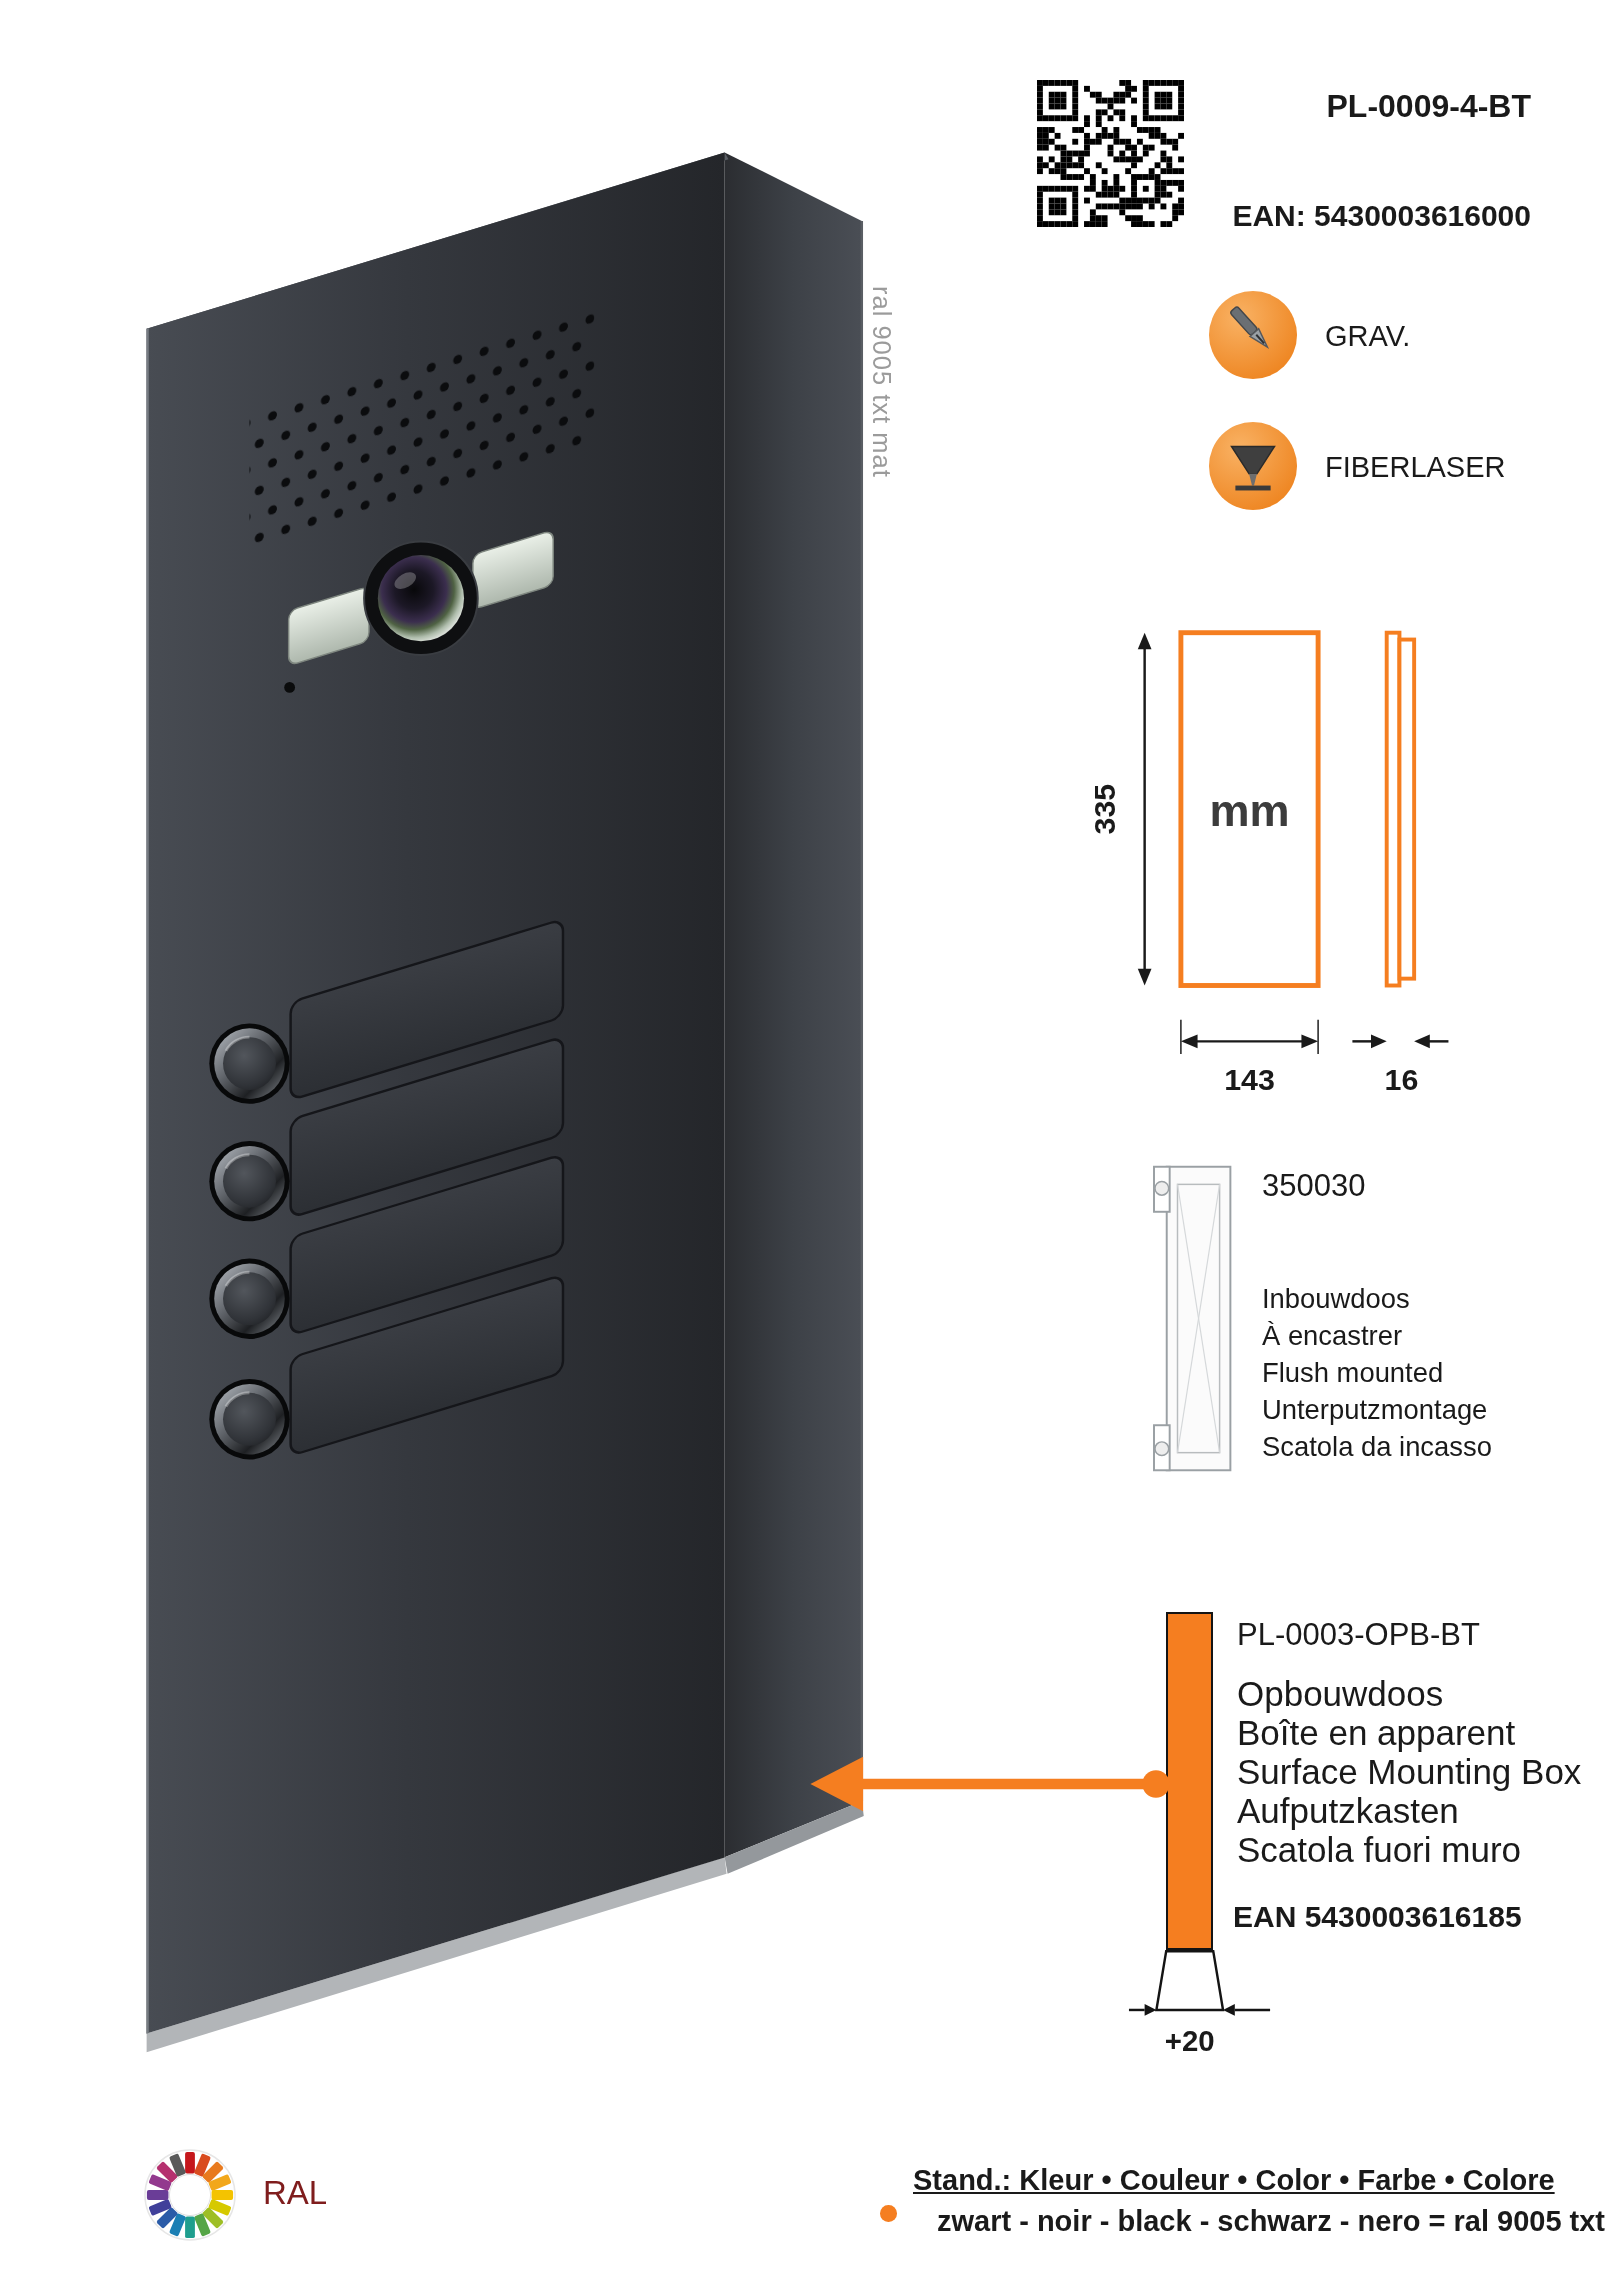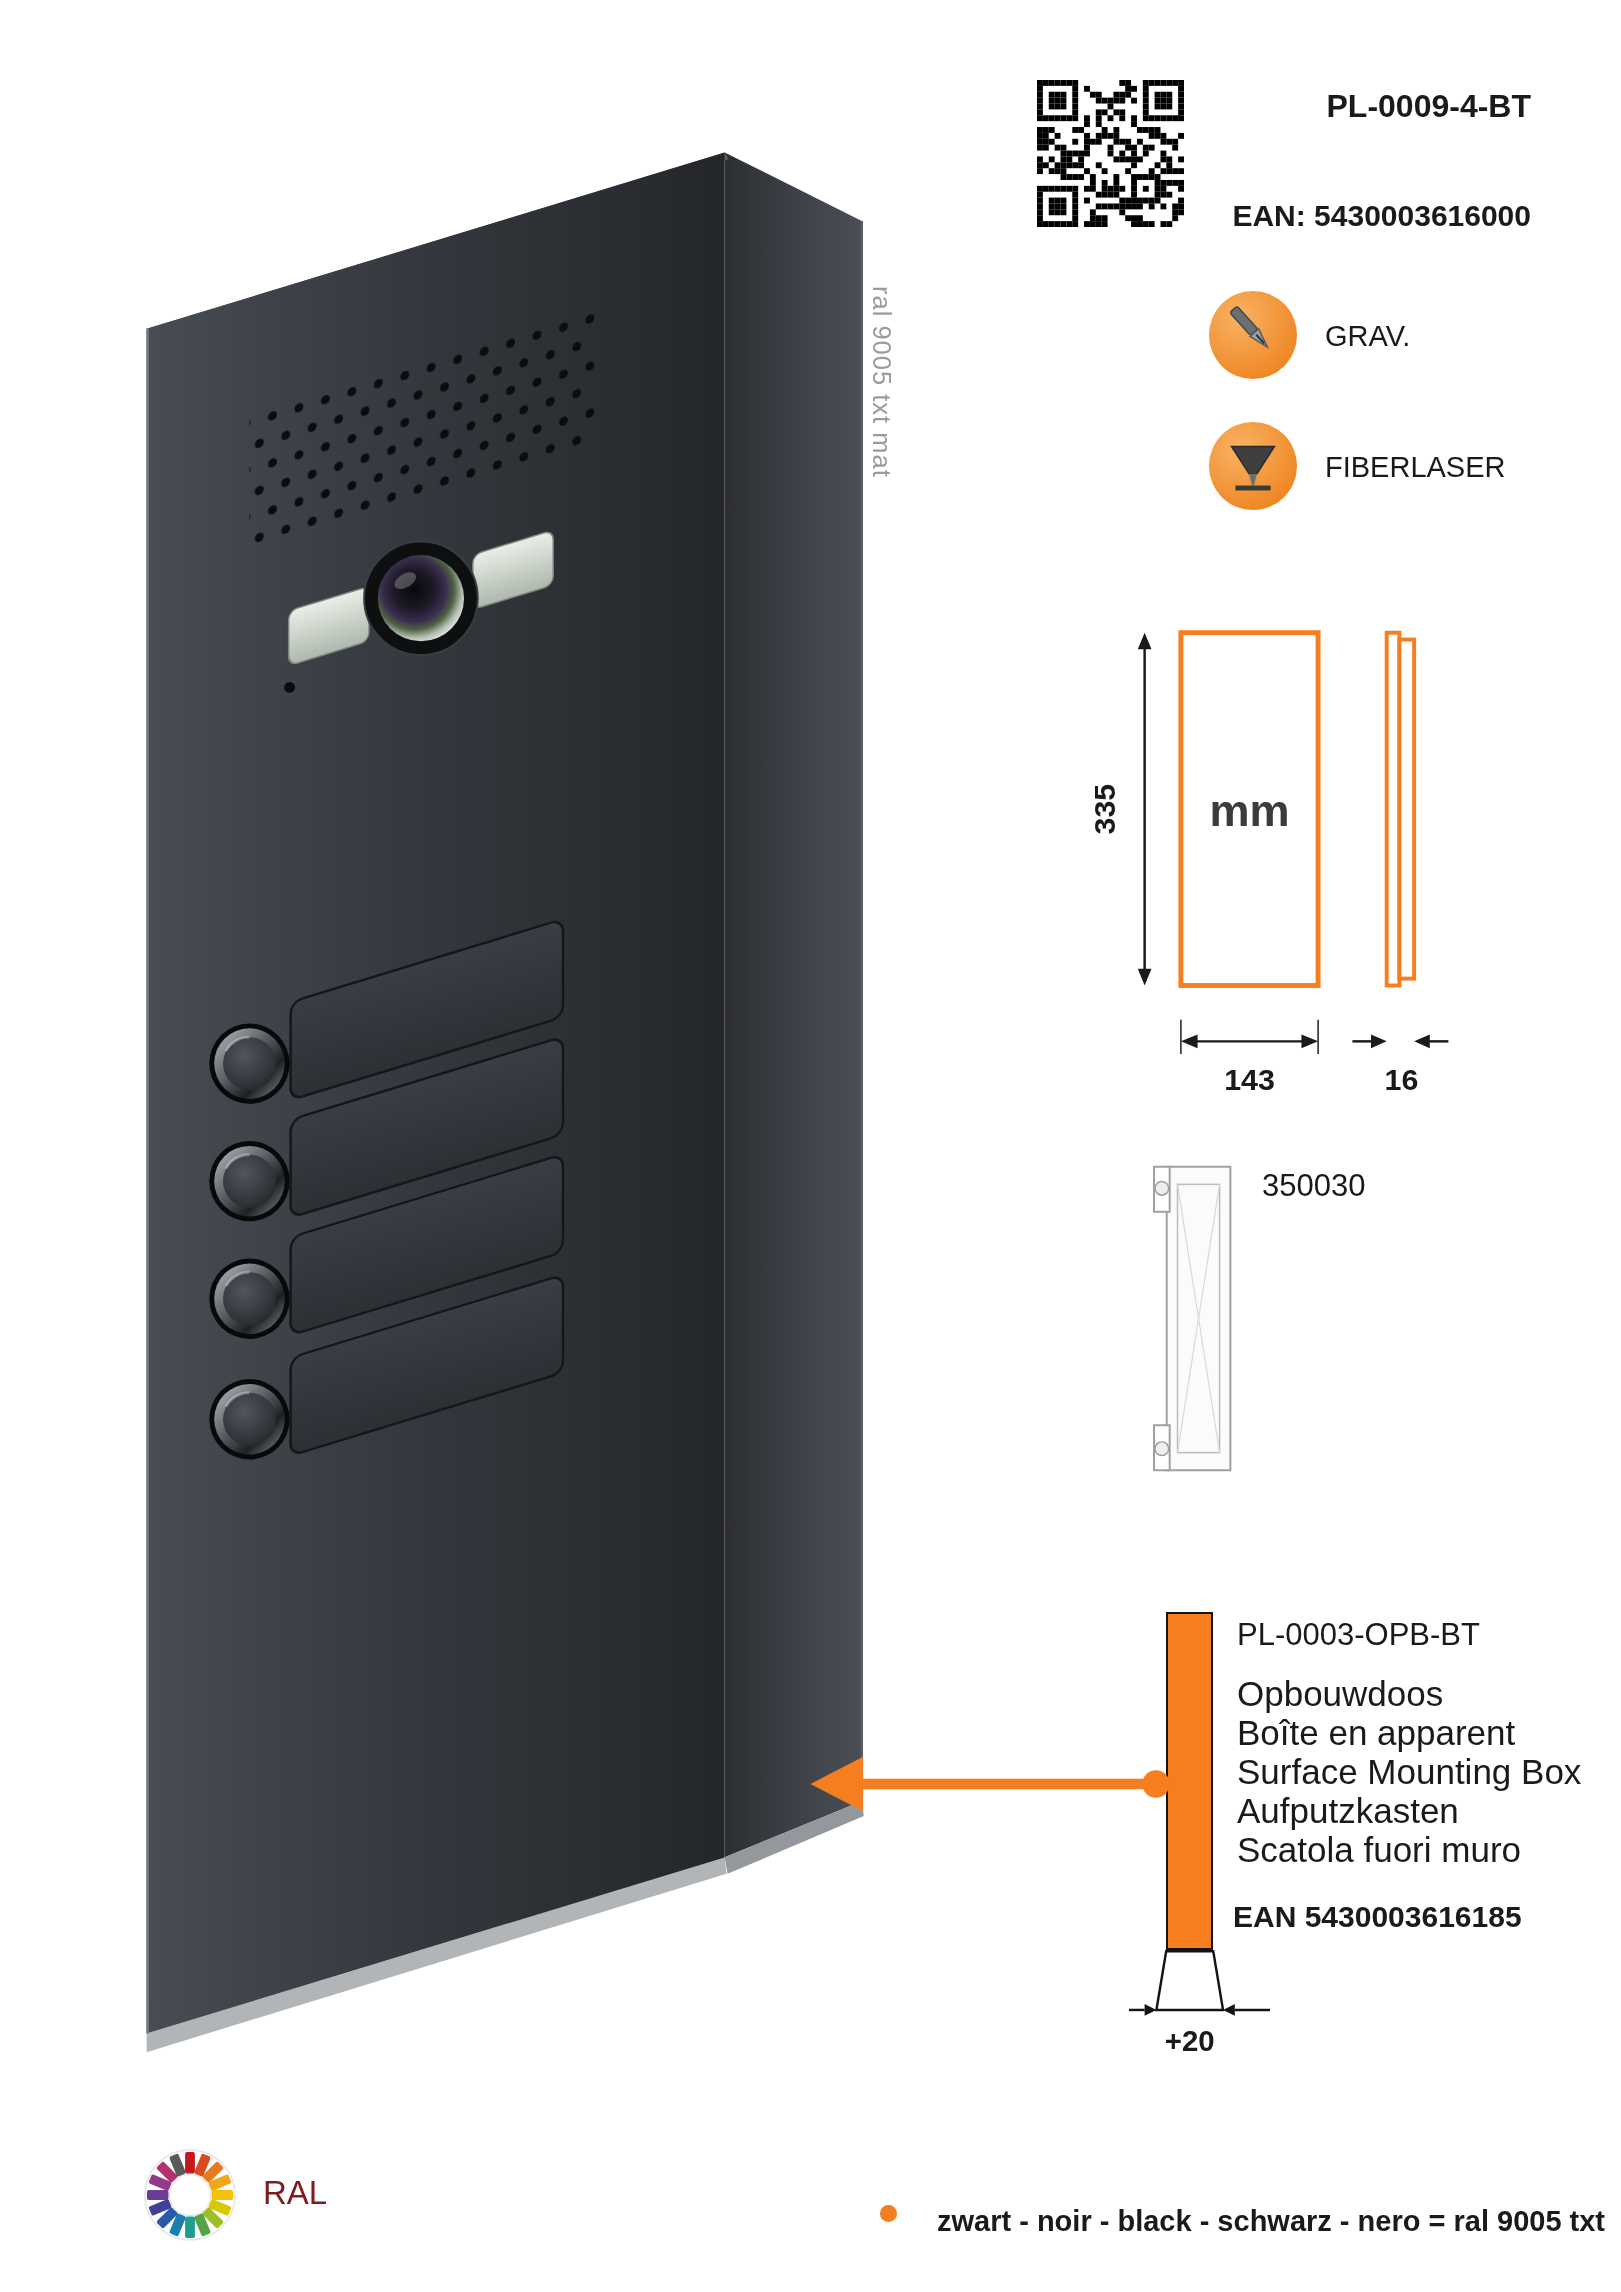--- a/index.html
+++ b/index.html
@@ -500,20 +500,27 @@
     <rect x="25" y="12" width="65" height="310" fill="#fbfbfb" stroke="#9aa0a4" stroke-width="2"></rect>
     <rect x="36" y="30" width="43" height="274" fill="none" stroke="#b8bcbe" stroke-width="1.5"></rect>
     <line x1="36" y1="30" x2="79" y2="304" stroke="#d5d8da" stroke-width="1.2"></line>
     <line x1="79" y1="30" x2="36" y2="304" stroke="#d5d8da" stroke-width="1.2"></line>
     <rect x="12" y="12" width="16" height="46" fill="#ffffff" stroke="#9aa0a4" stroke-width="2"></rect>
     <rect x="12" y="276" width="16" height="46" fill="#ffffff" stroke="#9aa0a4" stroke-width="2"></rect>
     <circle cx="20" cy="34" r="7" fill="#eeeeee" stroke="#9aa0a4" stroke-width="1.5"></circle>
     <circle cx="20" cy="300" r="7" fill="#eeeeee" stroke="#9aa0a4" stroke-width="1.5"></circle>
   </svg>
   <div class="abs code-bold" style="left:1262px;top:1168px">350030</div>
+  <div class="abs txt-block" style="left:1262px;top:1280px">
+    <div>Inbouwdoos</div>
+    <div>À encastrer</div>
+    <div>Flush mounted</div>
+    <div>Unterputzmontage</div>
+    <div>Scatola da incasso</div>
+  </div>
 
   <div class="abs orange-bar" style="left:1166px;top:1612px"></div>
   <div class="abs code-bold" style="left:1237px;top:1617px">PL-0003-OPB-BT</div>
   <div class="abs txt-block-lg" style="left:1237px;top:1674px">
     <div>Opbouwdoos</div>
     <div>Boîte en apparent</div>
     <div>Surface Mounting Box</div>
     <div>Aufputzkasten</div>
     <div>Scatola fuori muro</div>
   </div>
@@ -554,16 +561,17 @@
           <rect x="-5" y="-44" width="10" height="22" rx="2" fill="#93398e" transform="rotate(292.5 0 0) translate(0 0)"></rect>
           <rect x="-5" y="-44" width="10" height="22" rx="2" fill="#b5306f" transform="rotate(315 0 0) translate(0 0)"></rect>
           <rect x="-5" y="-44" width="10" height="22" rx="2" fill="#5a5a5a" transform="rotate(337.5 0 0) translate(0 0)"></rect>
         </g>
       </g>
     <circle cx="48" cy="48" r="21" fill="#ffffff" stroke="#dddddd" stroke-width="1"></circle>
   </svg>
   <div class="abs ral-label" style="left:263px;top:2174px">RAL</div>
 
   <div class="abs bullet" style="left:880px;top:2205px"></div>
+  <div class="abs footer-l1" style="left:913px;top:2164px">Stand.: Kleur • Couleur • Color • Farbe • Colore</div>
   <div class="abs footer-l2" style="left:913px;top:2205px">zwart  - noir - black - schwarz - nero = ral 9005 txt</div>
 
 </div>
 
 
 </body></html>

